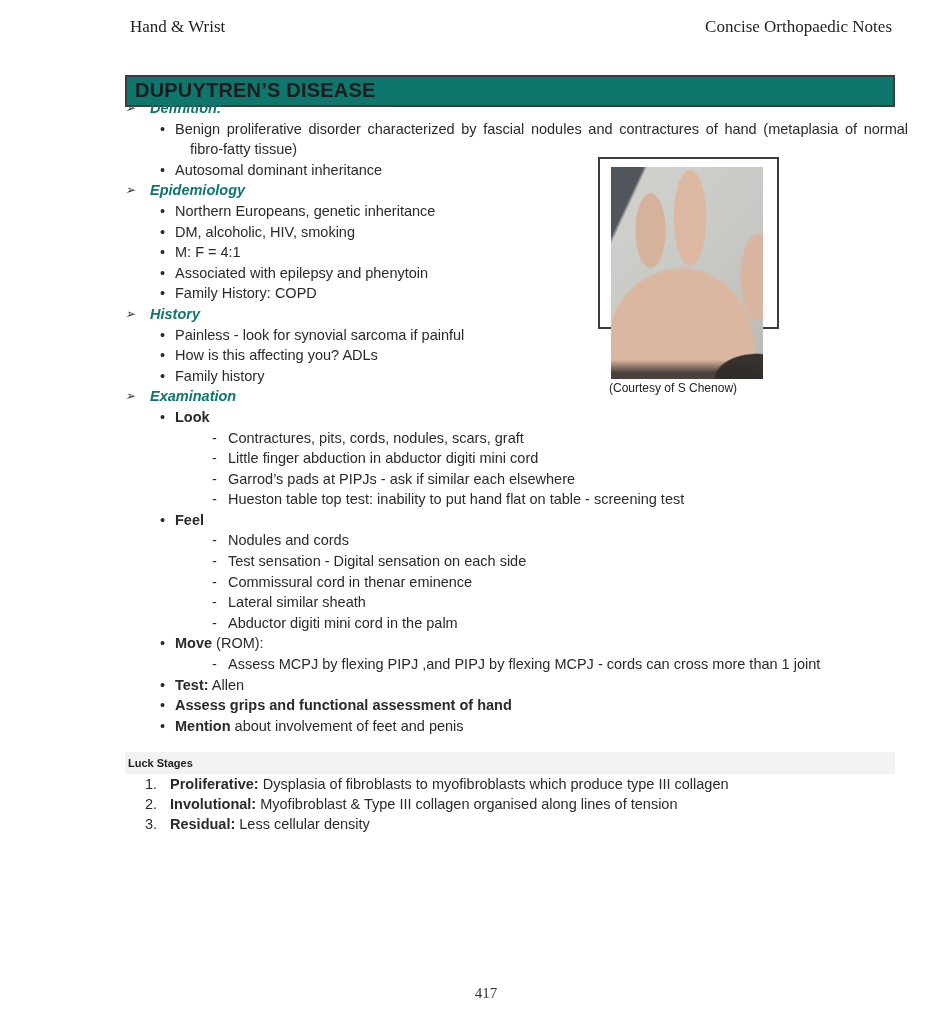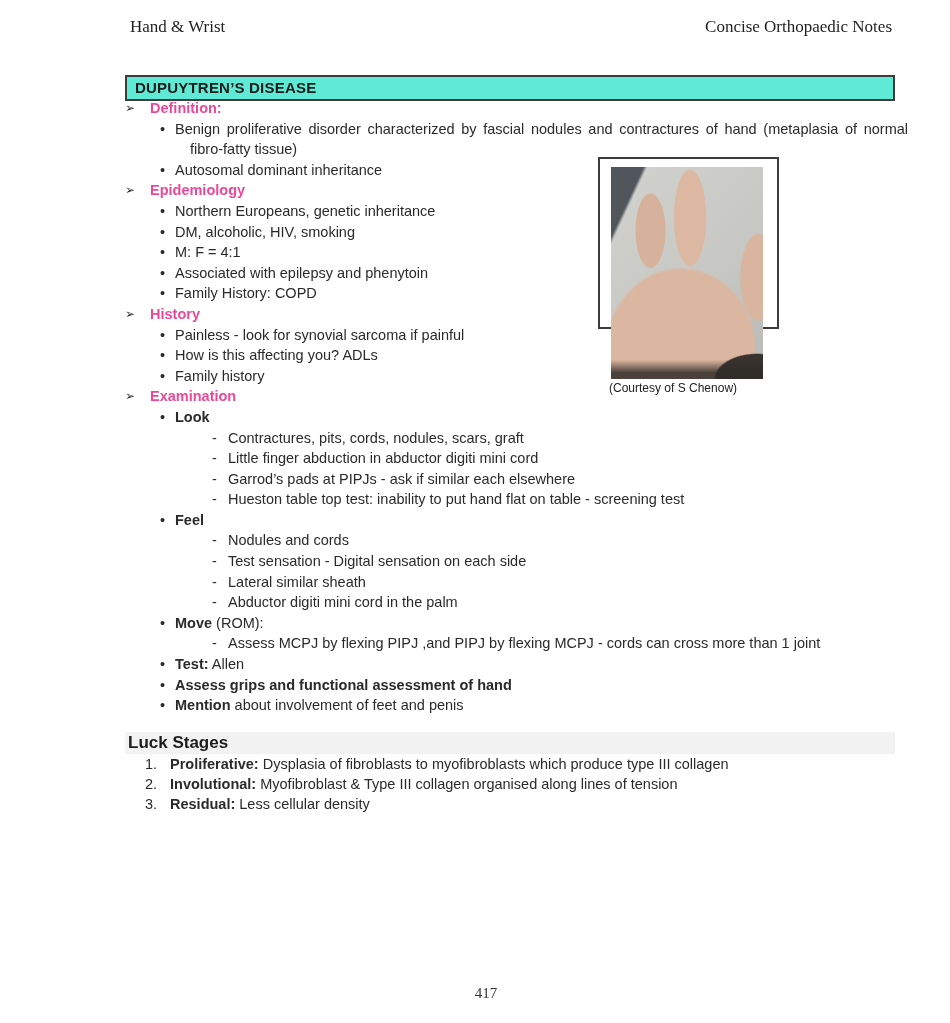--- a/index.html
+++ b/index.html
@@ -7,37 +7,37 @@
     position:relative;width:950px;height:1023px;background:#ffffff;
     font-family:"Liberation Sans",sans-serif;color:#2a2a2a;overflow:hidden;
   }
   .hdr{
     position:absolute;top:17px;left:130px;width:762px;
     display:flex;justify-content:space-between;
     font-family:"Liberation Serif",serif;font-size:17px;color:#1e1e1e;align-items:center;
   }
   .titlebar{
     position:absolute;top:75px;left:125px;width:770px;box-sizing:border-box;
-    background:#5eead4;border:2px solid #3c3c3c;
-    font-weight:bold;font-size:15px;color:#1c1c1c;
+    background:#0f766e;border:2px solid #3c3c3c;
+    font-weight:bold;font-size:20px;color:#1c1c1c;
     padding:2px 0 3px 8px;letter-spacing:0.2px;
   }
   .content{position:absolute;top:98px;left:125px;width:770px;font-size:14.5px;}
   .row{position:relative;line-height:20.6px;}
-  .lvl1{padding-left:25px;font-weight:bold;color:#ec4899;}
+  .lvl1{padding-left:25px;font-weight:bold;color:#0f766e;font-style:italic;}
   .lvl1::before{content:"\27A2";position:absolute;left:0px;top:0;font-size:12px;font-weight:normal;color:#333;}
   .lvl2{padding-left:50px;}
   .lvl2::before{content:"\2022";position:absolute;left:35px;top:0;}
   .lvl3{padding-left:103px;}
   .lvl3::before{content:"-";position:absolute;left:87px;top:0;}
   .b{font-weight:bold;}
   .just .tx{display:block;width:718px;text-align:justify;padding-left:15px;text-indent:-15px;}
   .stagesbar{
     margin-top:16px;background:#f2f2f2;height:22px;line-height:22px;
-    font-weight:bold;padding-left:3px;font-size:17px;color:#1c1c1c;
+    font-weight:bold;padding-left:3px;font-size:11px;color:#1c1c1c;
   }
   .stage{position:relative;line-height:20px;padding-left:45px;}
   .stage .num{position:absolute;left:20px;}
   .figure{
     position:absolute;top:157px;left:598px;width:181px;height:172px;
     box-sizing:border-box;border:2px solid #3c3c3c;background:#ffffff;
   }
   .photo{
     position:absolute;left:11px;top:8px;width:152px;height:212px;
     background-color:#c8c7c3;
@@ -98,20 +98,21 @@
 
     <div class="row lvl2"><span class="tx b">Look</span></div>
     <div class="row lvl3"><span class="tx">Contractures, pits, cords, nodules, scars, graft</span></div>
     <div class="row lvl3"><span class="tx">Little finger abduction in abductor digiti mini cord</span></div>
     <div class="row lvl3"><span class="tx">Garrod’s pads at PIPJs - ask if similar each elsewhere</span></div>
     <div class="row lvl3"><span class="tx">Hueston table top test: inability to put hand flat on table - screening test</span></div>
 
     <div class="row lvl2"><span class="tx b">Feel</span></div>
     <div class="row lvl3"><span class="tx">Nodules and cords</span></div>
     <div class="row lvl3"><span class="tx">Test sensation - Digital sensation on each side</span></div>
+    <div class="row lvl3"><span class="tx">Commissural cord in thenar eminence</span></div>
     <div class="row lvl3"><span class="tx">Lateral similar sheath</span></div>
     <div class="row lvl3"><span class="tx">Abductor digiti mini cord in the palm</span></div>
 
     <div class="row lvl2"><span class="tx"><span class="b">Move</span><span> (ROM):</span></span></div>
     <div class="row lvl3"><span class="tx">Assess MCPJ by flexing PIPJ ,and PIPJ by flexing MCPJ - cords can cross more than 1 joint</span></div>
 
     <div class="row lvl2"><span class="tx"><span class="b">Test:</span><span> Allen</span></span></div>
     <div class="row lvl2"><span class="tx"><span class="b">Assess grips and functional assessment of hand</span><span></span></span></div>
     <div class="row lvl2"><span class="tx"><span class="b">Mention</span><span> about involvement of feet and penis</span></span></div>
 

